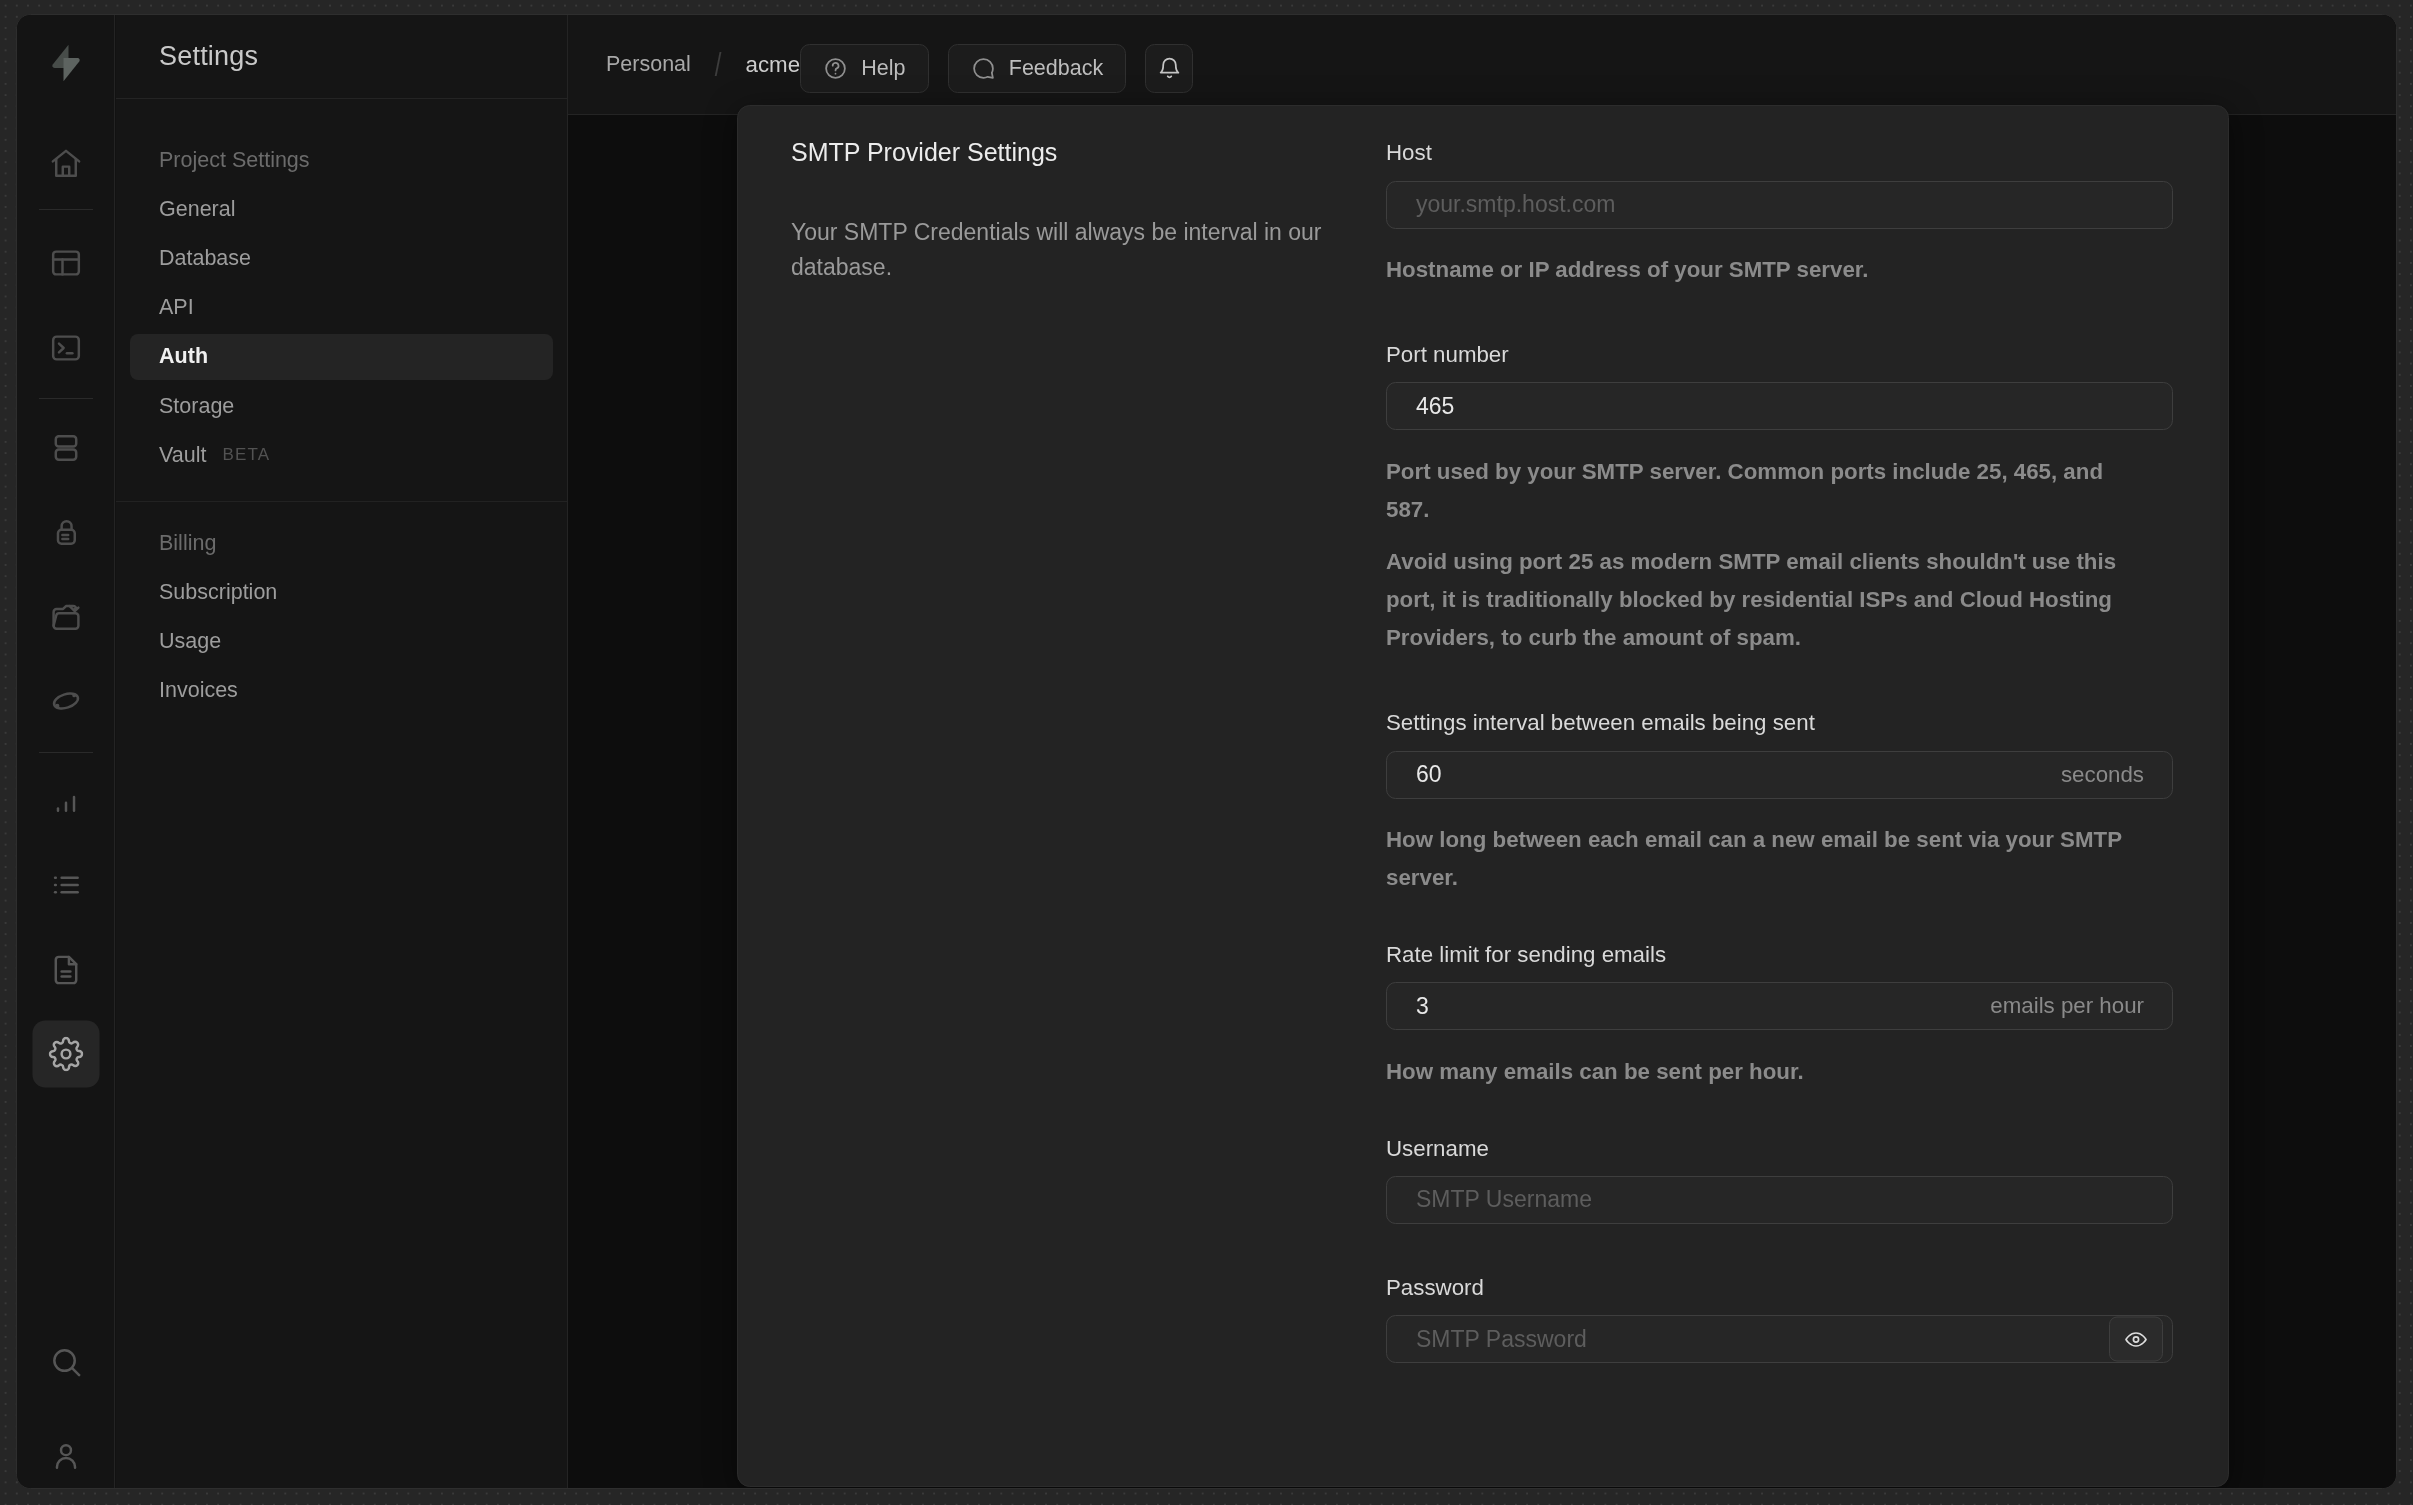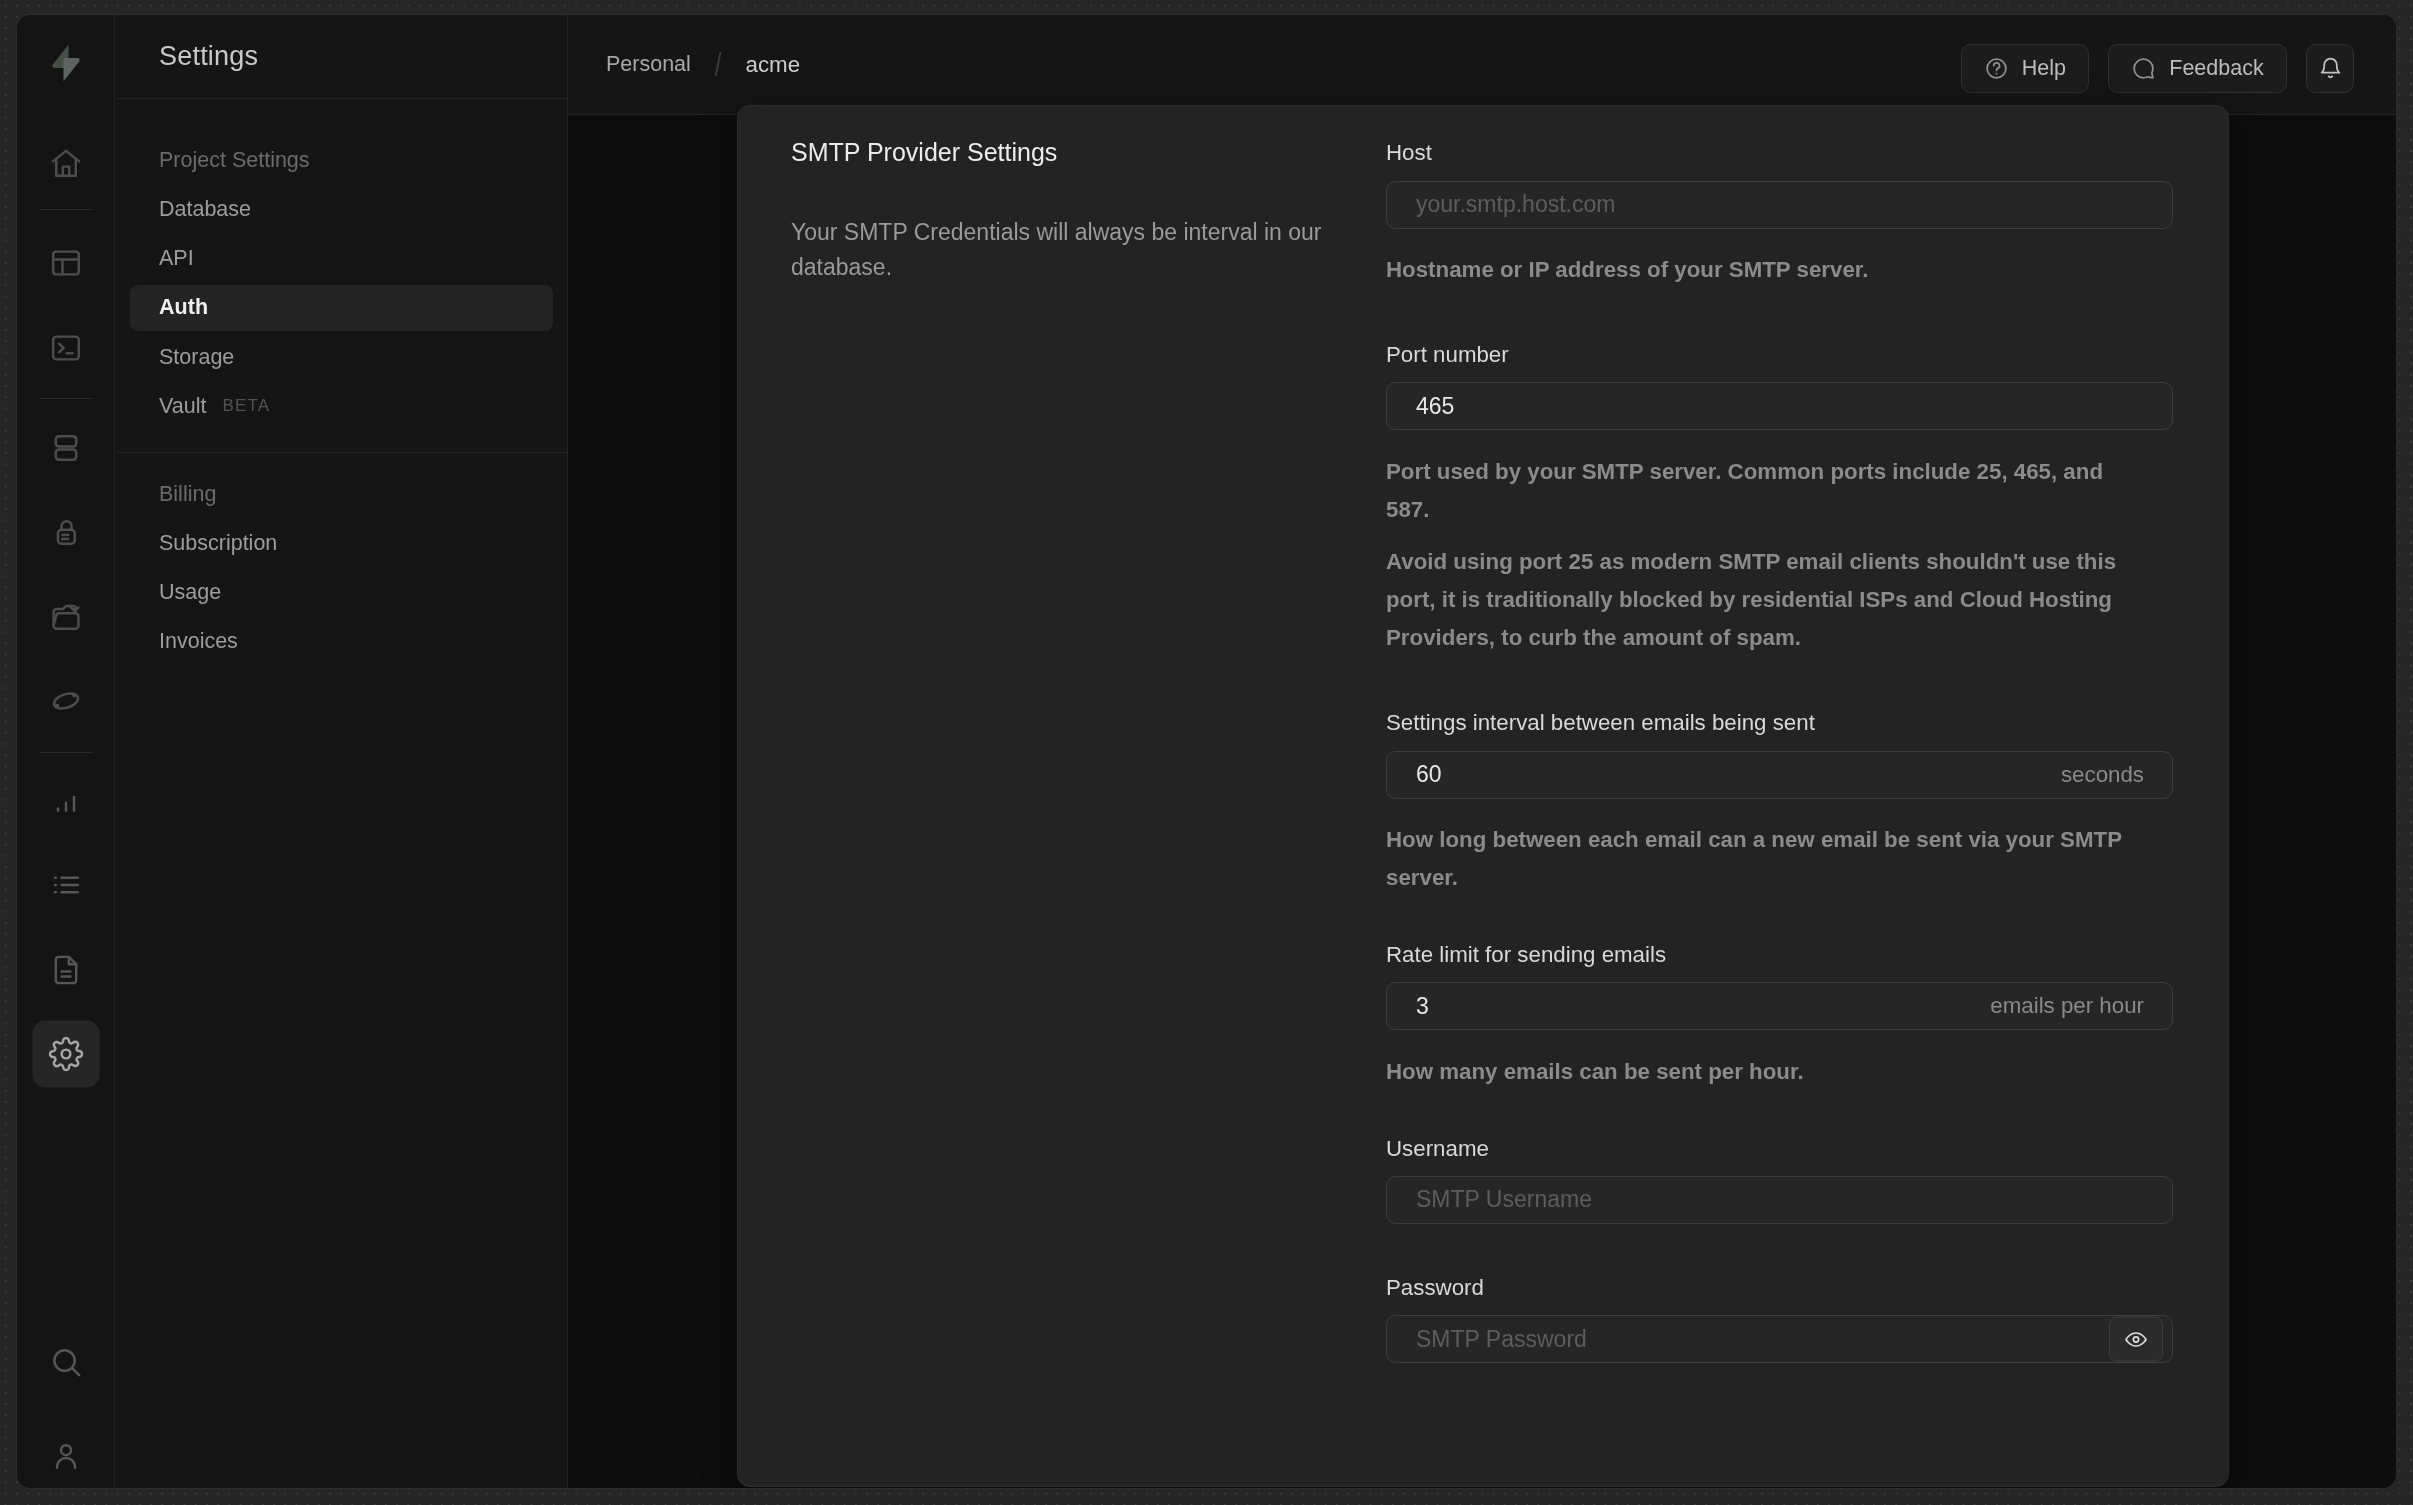--- a/index.html
+++ b/index.html
@@ -57,21 +57,21 @@
   .nav-item.active {
     margin:1.6px 13.6px; padding-left:29.5px; height:46px;
     background:#242424; border-radius:8px; color:#f0f0f0; font-weight:bold;
   }
   .nav-badge { margin-left:16px; font-size:17px; color:#525252; letter-spacing:1.2px; }
   .nav-sep { border-top:0.8px solid #222222; margin:21px 0 17.6px 0; }
   
   .main { position:absolute; left:551px; top:0; right:0; height:100%; background:#0d0d0d; }
   .main-header {
     height:100px; background:#151515; border-bottom:0.8px solid #242424;
-    display:flex; align-items:center; justify-content:space-between;
+    display:flex; align-items:center; 
     padding:0 42px 0 38px;
   }
   .crumbs { display:flex; align-items:center; font-size:21.5px; }
   .crumb-a { color:#a8a8a8; }
   .crumb-sep { color:#3d3d3d; margin:0 24px; font-size:24px; transform:scaleY(1.4); }
   .crumb-b { color:#cdcdcd; font-size:22.3px; }
   .header-actions { display:flex; align-items:center; gap:19px;margin-top:8px; }
   .hbtn {
     height:49px; display:flex; align-items:center; gap:12.8px; padding:0 22.3px;
     background:#1c1c1c; border:0.8px solid #303030; border-radius:9.6px;
@@ -231,20 +231,21 @@
       </svg>
     </div>
   </div>
 
   <div class="sidebar">
     <div class="sidebar-header">
       <div class="sidebar-title">Settings</div>
     </div>
     <div class="nav">
       <div class="nav-heading">Project Settings</div>
+      <div class="nav-item">General</div>
       <div class="nav-item">Database</div>
       <div class="nav-item">API</div>
       <div class="nav-item active">Auth</div>
       <div class="nav-item">Storage</div>
       <div class="nav-item">
         <span>Vault</span>
         <span class="nav-badge">BETA</span>
       </div>
       <div class="nav-sep"></div>
       <div class="nav-heading">Billing</div>

